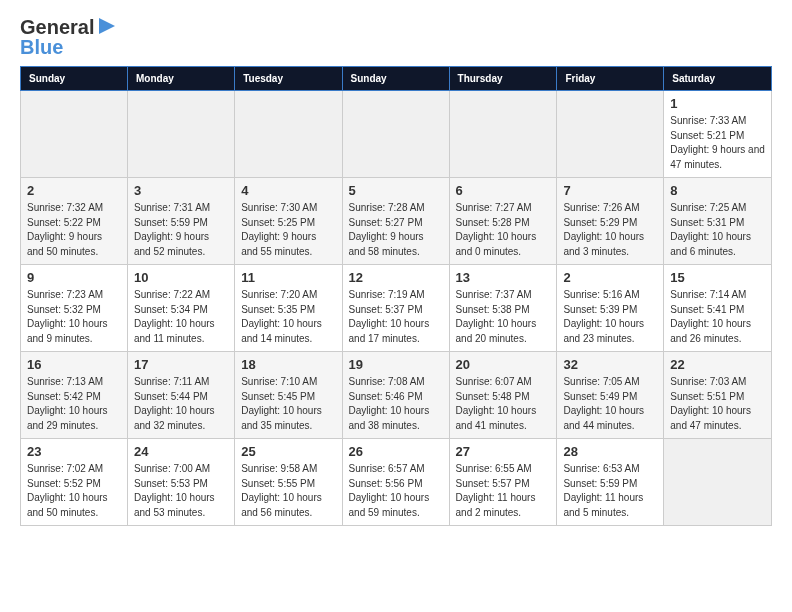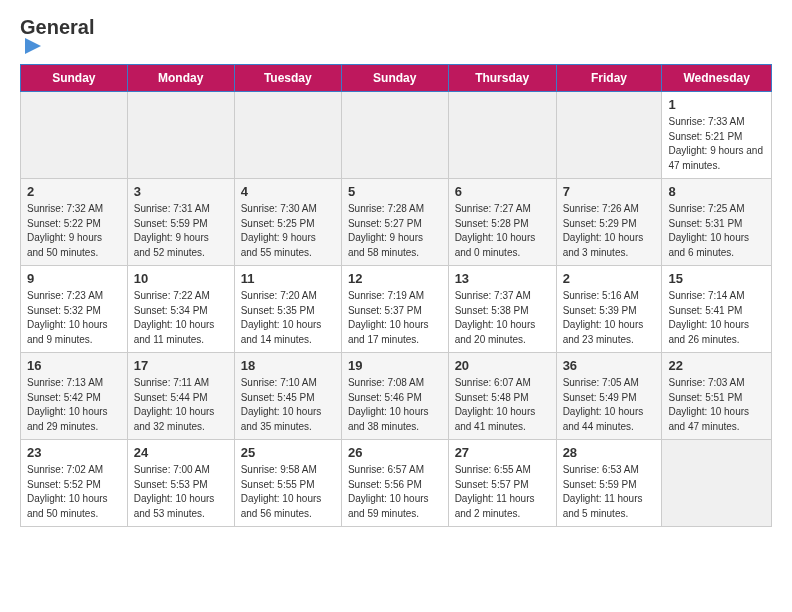--- a/index.html
+++ b/index.html
@@ -4,58 +4,59 @@
   <style>
     * { box-sizing: border-box; margin: 0; padding: 0; }
     body { font-family: Arial, sans-serif; background: #fff; width: 792px; min-height: 612px; }
     .container { padding: 16px 20px; }
     .header-top { display: flex; align-items: flex-start; justify-content: space-between; margin-bottom: 8px; }
     .logo { display: flex; align-items: center; }
     .title-block { text-align: right; }
     .month-title { font-size: 36px; color: #333; font-weight: normal; }
     .location { font-size: 16px; color: #555; }
     .calendar { width: 100%; border-collapse: collapse; border: 1px solid #ccc; }
-    .calendar th { background: #be185d; color: white; text-align: center; padding: 6px 8px; font-size: 12px; border: 1px solid #3a7bc8; }
+    .calendar th { background: #0f172a; color: white; text-align: left; padding: 6px 8px; font-size: 10px; border: 1px solid #3a7bc8; }
     .calendar td { border: 1px solid #ccc; vertical-align: top; padding: 5px 6px; font-size: 11px; color: #333; width: 113px; min-height: 80px; background: #fff; }
     .calendar tr:nth-child(even) td { background: #f5f5f5; }
     .day-num { font-size: 13px; font-weight: bold; margin-bottom: 3px; }
     .day-info { font-size: 10px; line-height: 1.45; color: #333; }
     .empty { background: #f0f0f0 !important; }
   </style>
 </head>
 <body>
 
 <div class="container">
   <div class="header-top">
     <div class="logo">
       <div style="line-height:1.1;">
-        <div style="display:flex;flex-direction:column;">
+        <div style="display:flex;align-items:center;">
           <span style="font-size:20px;font-weight:bold;color:#333;">General</span>
           <svg width="20" height="20" viewBox="0 0 20 20" style="margin-left:3px;margin-top:-2px;">
             <polygon points="2,2 18,10 2,18" fill="#4a90d9"></polygon>
           </svg>
         </div>
+        <div style="font-size:20px;font-weight:bold;color:#4a90d9;margin-top:-2px;">Blue</div>
       </div>
     </div>
     <div class="title-block">
       <div class="month-title"></div>
       <div class="location"></div>
     </div>
   </div>
 
   <table class="calendar">
     <thead>
       <tr>
       <th>Sunday</th>
           <th>Monday</th>
           <th>Tuesday</th>
           <th>Sunday</th>
           <th>Thursday</th>
           <th>Friday</th>
-          <th>Wednesday</th>
+          <th>Saturday</th>
         </tr>
     </thead>
     <tbody id="calendar-body">
     <tr>
           <td class="empty"></td>
           <td class="empty"></td>
           <td class="empty"></td>
           <td class="empty"></td>
           <td class="empty"></td>
           <td class="empty"></td>
@@ -179,21 +180,21 @@
 Sunset: 5:46 PM
 Daylight: 10 hours and 38 minutes.</div>
           </td>
           <td>
             <div class="day-num">20</div>
             <div class="day-info">Sunrise: 6:07 AM
 Sunset: 5:48 PM
 Daylight: 10 hours and 41 minutes.</div>
           </td>
           <td>
-            <div class="day-num">36</div>
+            <div class="day-num">32</div>
             <div class="day-info">Sunrise: 7:05 AM
 Sunset: 5:49 PM
 Daylight: 10 hours and 44 minutes.</div>
           </td>
           <td>
             <div class="day-num">22</div>
             <div class="day-info">Sunrise: 7:03 AM
 Sunset: 5:51 PM
 Daylight: 10 hours and 47 minutes.</div>
           </td>

